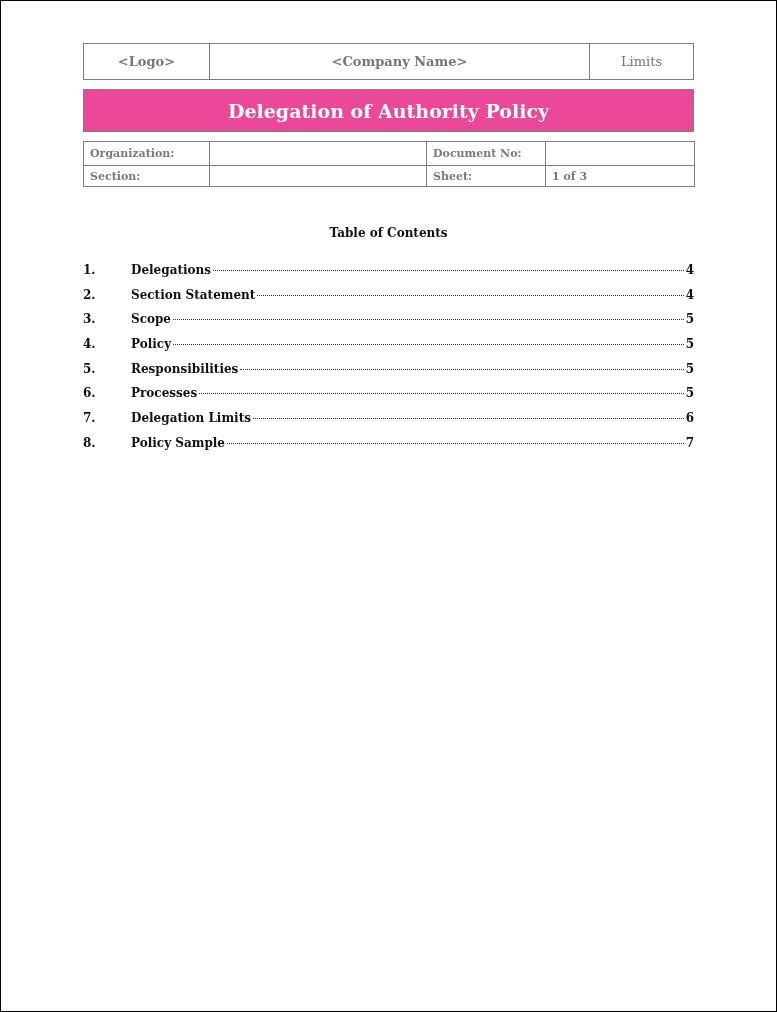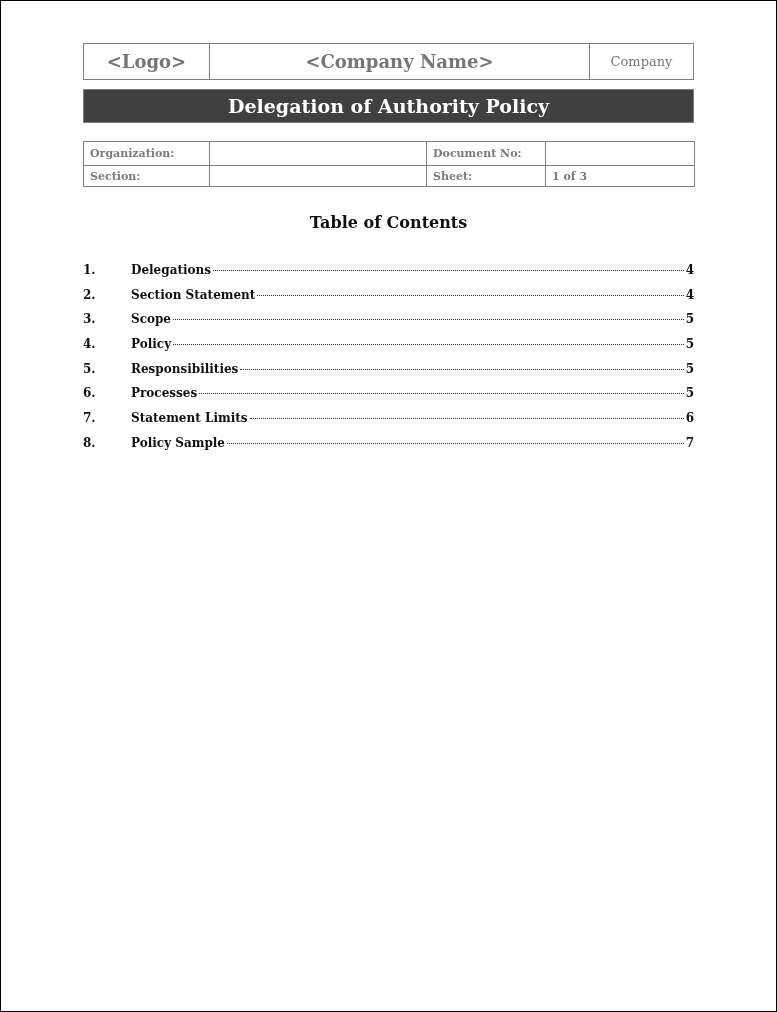--- a/index.html
+++ b/index.html
@@ -6,42 +6,42 @@
   body { width: 777px; height: 1012px; position: relative; overflow: hidden; }
   .page {
     position: absolute; left: 0; top: 0; width: 775px; height: 1010px;
     border: 1px solid #000; background: #fff;
     font-family: "DejaVu Serif", "Liberation Serif", serif;
   }
   .hdr {
     position: absolute; left: 82px; top: 42px; width: 611px; height: 37px;
     border: 1px solid #7f7f7f; box-sizing: border-box; display: flex;
   }
-  .hdr > div { display: flex; align-items: center; justify-content: center; box-sizing: border-box; color: #767676; font-size: 18px; }
+  .hdr > div { display: flex; align-items: center; justify-content: center; box-sizing: border-box; color: #767676; font-size: 13px; }
   .hdr .logo { width: 126px; border-right: 1px solid #7f7f7f; font-weight: bold; }
   .hdr .company { width: 380px; border-right: 1px solid #7f7f7f; font-weight: bold; }
   .hdr .status { flex: 1; font-size: 13px; }
   .title-bar {
-    position: absolute; left: 82px; top: 88px; width: 611px; height: 34px;
-    background: #404040; border: 1px solid #7f7f7f; box-sizing: border-box;
+    position: absolute; left: 82px; top: 88px; width: 611px; height: 43px;
+    background: #ec4899; border: 1px solid #7f7f7f; box-sizing: border-box;
     display: flex; align-items: center; justify-content: center;
     color: #ffffff; font-weight: bold; font-size: 19px;
   }
   table.info {
     position: absolute; left: 82px; top: 140px; width: 611px;
     border-collapse: collapse; table-layout: fixed; border-radius: 19px;
   }
   table.info td {
     border: 1px solid #7f7f7f; height: 20px; padding: 0 6px;
     font-size: 11px; font-weight: bold; color: #7a7a7a; vertical-align: middle;
   }
   table.info tr:first-child td { height: 23px; }
   .toc-title {
-    position: absolute; left: 82px; top: 212px; width: 611px; text-align: center;
-    font-size: 16px; font-weight: bold; color: #111;
+    position: absolute; left: 82px; top: 225px; width: 611px; text-align: center;
+    font-size: 12px; font-weight: bold; color: #111;
   }
   .toc { position: absolute; left: 82px; top: 262px; width: 611px; }
   .toc-row {
     display: flex; align-items: baseline; height: 24.7px;
     font-size: 12px; font-weight: bold; color: #111;
   }
   .toc-row .num { width: 48px; flex: none; }
   .toc-row .label { flex: none; }
   .toc-row .dots {
     flex: 1; border-bottom: 1px dotted #333; margin: 0 2px; position: relative; top: -3px;
@@ -49,21 +49,21 @@
   .toc-row .page-no { flex: none; }
 </style>
 </head>
 <body>
 
 <div class="page">
 
   <div class="hdr">
     <div class="logo">&lt;Logo&gt;</div>
     <div class="company">&lt;Company Name&gt;</div>
-    <div class="status">Company</div>
+    <div class="status">Limits</div>
   </div>
 
   <div class="title-bar">Delegation of Authority Policy</div>
 
   <table class="info">
     <colgroup>
       <col style="width:126px">
         <col style="width:217px">
         <col style="width:119px">
         <col style="width:149px">
@@ -118,21 +118,21 @@
       <span class="page-no">5</span>
     </div>
     <div class="toc-row">
       <span class="num">6.</span>
       <span class="label">Processes</span>
       <span class="dots"></span>
       <span class="page-no">5</span>
     </div>
     <div class="toc-row">
       <span class="num">7.</span>
-      <span class="label">Statement Limits</span>
+      <span class="label">Delegation Limits</span>
       <span class="dots"></span>
       <span class="page-no">6</span>
     </div>
     <div class="toc-row">
       <span class="num">8.</span>
       <span class="label">Policy Sample</span>
       <span class="dots"></span>
       <span class="page-no">7</span>
     </div>
   </div>

